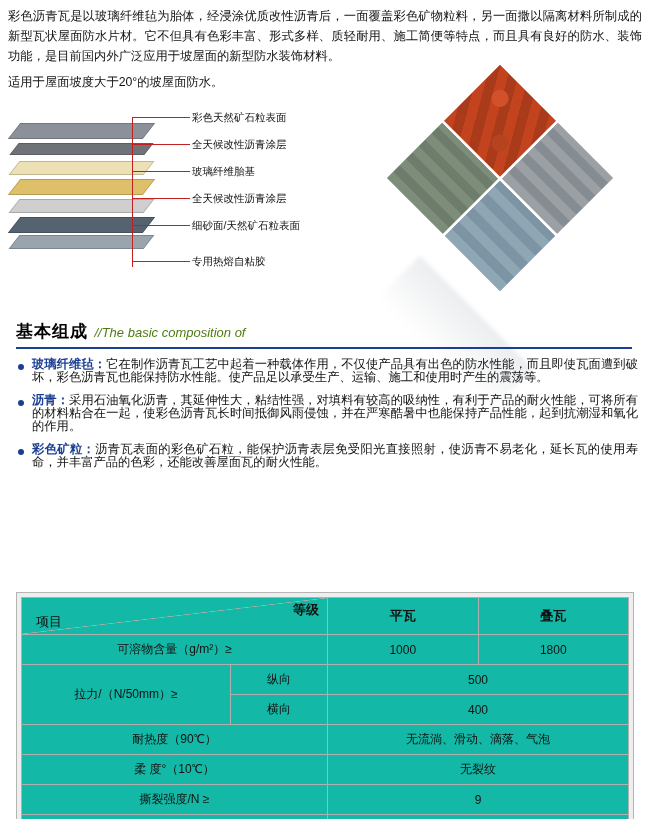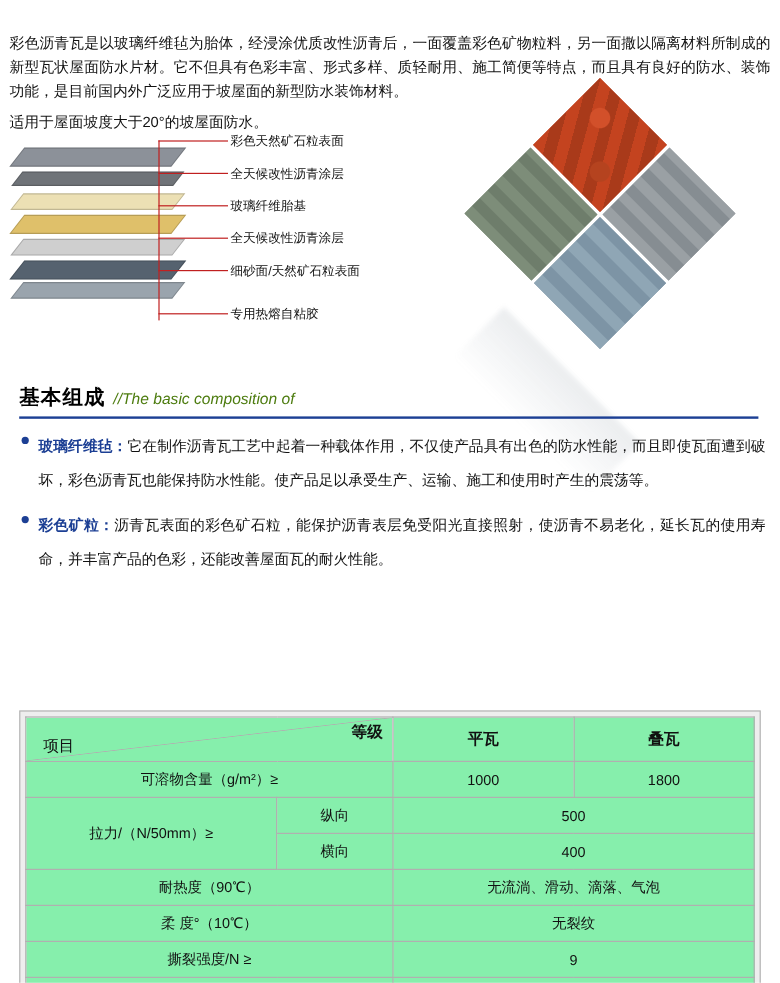--- a/index.html
+++ b/index.html
@@ -19,21 +19,20 @@
   
   .intro {
     position: absolute;
     left: 8px;
     top: 6px;
     width: 634px;
     font-size: 12.3px;
     line-height: 20px;
     color: #111;
     text-align: justify;
-    margin-top: 20px;
   }
   .intro p { margin: 0 0 2px 0; }
   .intro .second { margin-top: 6px; }
 
   
   .illus {
     position: absolute;
     left: 14px;
     top: 105px;
     width: 290px;
@@ -170,21 +169,21 @@
     position: absolute;
     left: 16px;
     top: 358px;
     width: 622px;
   }
   .bullet-item {
     position: relative;
     padding-left: 16px;
     margin-bottom: 10px;
     font-size: 12.3px;
-    line-height: 28px;
+    line-height: 13px;
     color: #111;
     text-align: justify;
   }
   .bullet-item::before {
     content: "";
     position: absolute;
     left: 2px;
     top: 6px;
     width: 6px;
     height: 6px;
@@ -210,21 +209,21 @@
   table {
     width: 100%;
     border-collapse: collapse;
     font-size: 12px;
   }
   th, td {
     border: 1px solid #b0b0b0;
     text-align: center;
     padding: 6px 4px;
     color: #111;
-    background: #86efac;
+    background: #14b8a6;
   }
   th { font-weight: bold; font-size: 13px; }
   .hdr-split {
     position: relative;
     height: 36px;
     padding: 0;
   }
   .hdr-split .diag {
     position: absolute;
     left: 0; top: 0; right: 0; bottom: 0;
@@ -300,20 +299,23 @@
 <div class="sec-head">
   <span class="cn">基本组成</span>
   <span class="en">//The basic composition of</span>
 </div>
 
 <div class="bullets">
   <div class="bullet-item">
     <span class="bullet-term">玻璃纤维毡：</span><span>它在制作沥青瓦工艺中起着一种载体作用，不仅使产品具有出色的防水性能，而且即使瓦面遭到破坏，彩色沥青瓦也能保持防水性能。使产品足以承受生产、运输、施工和使用时产生的震荡等。</span>
   </div>
   <div class="bullet-item">
+    <span class="bullet-term">沥青：</span><span>采用石油氧化沥青，其延伸性大，粘结性强，对填料有较高的吸纳性，有利于产品的耐火性能，可将所有的材料粘合在一起，使彩色沥青瓦长时间抵御风雨侵蚀，并在严寒酷暑中也能保持产品性能，起到抗潮湿和氧化的作用。</span>
+  </div>
+  <div class="bullet-item">
     <span class="bullet-term">彩色矿粒：</span><span>沥青瓦表面的彩色矿石粒，能保护沥青表层免受阳光直接照射，使沥青不易老化，延长瓦的使用寿命，并丰富产品的色彩，还能改善屋面瓦的耐火性能。</span>
   </div>
 </div>
 
 <div class="tbl-wrap">
   <table>
     <thead>
       <tr>
         <th class="hdr-split" colspan="2">
           <div class="diag"></div>

